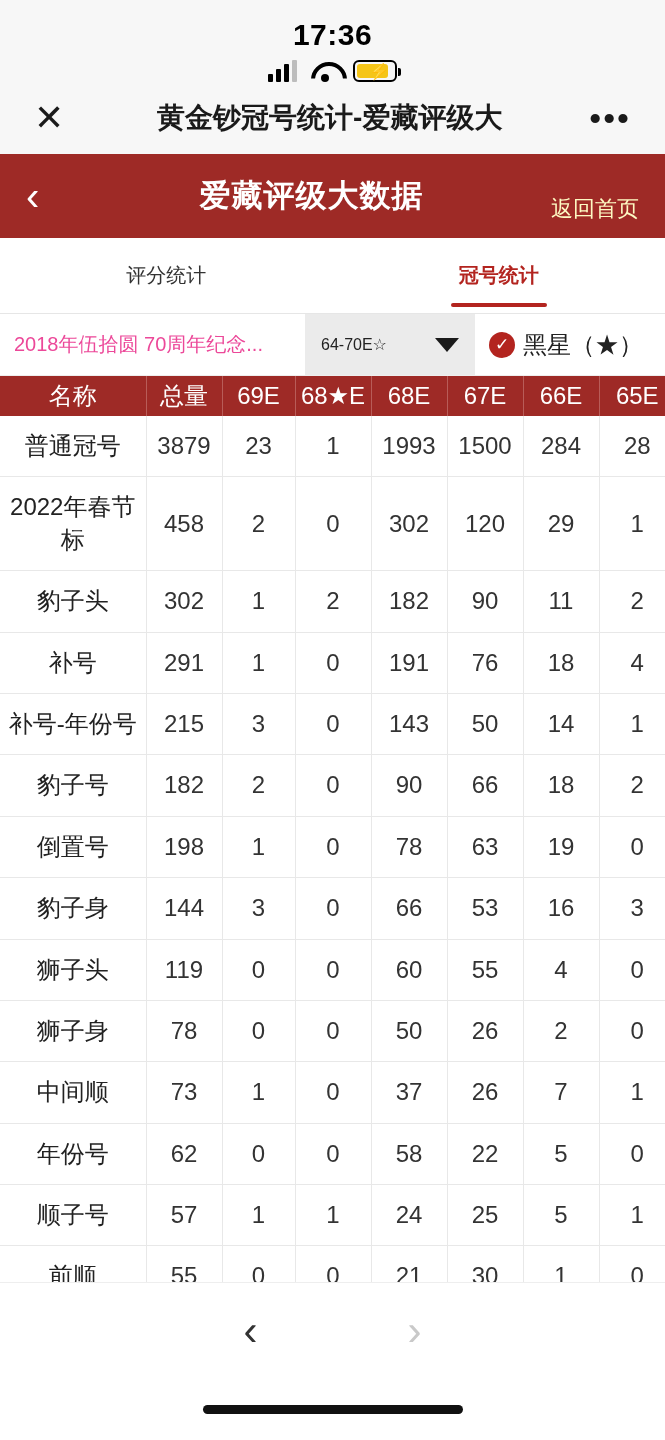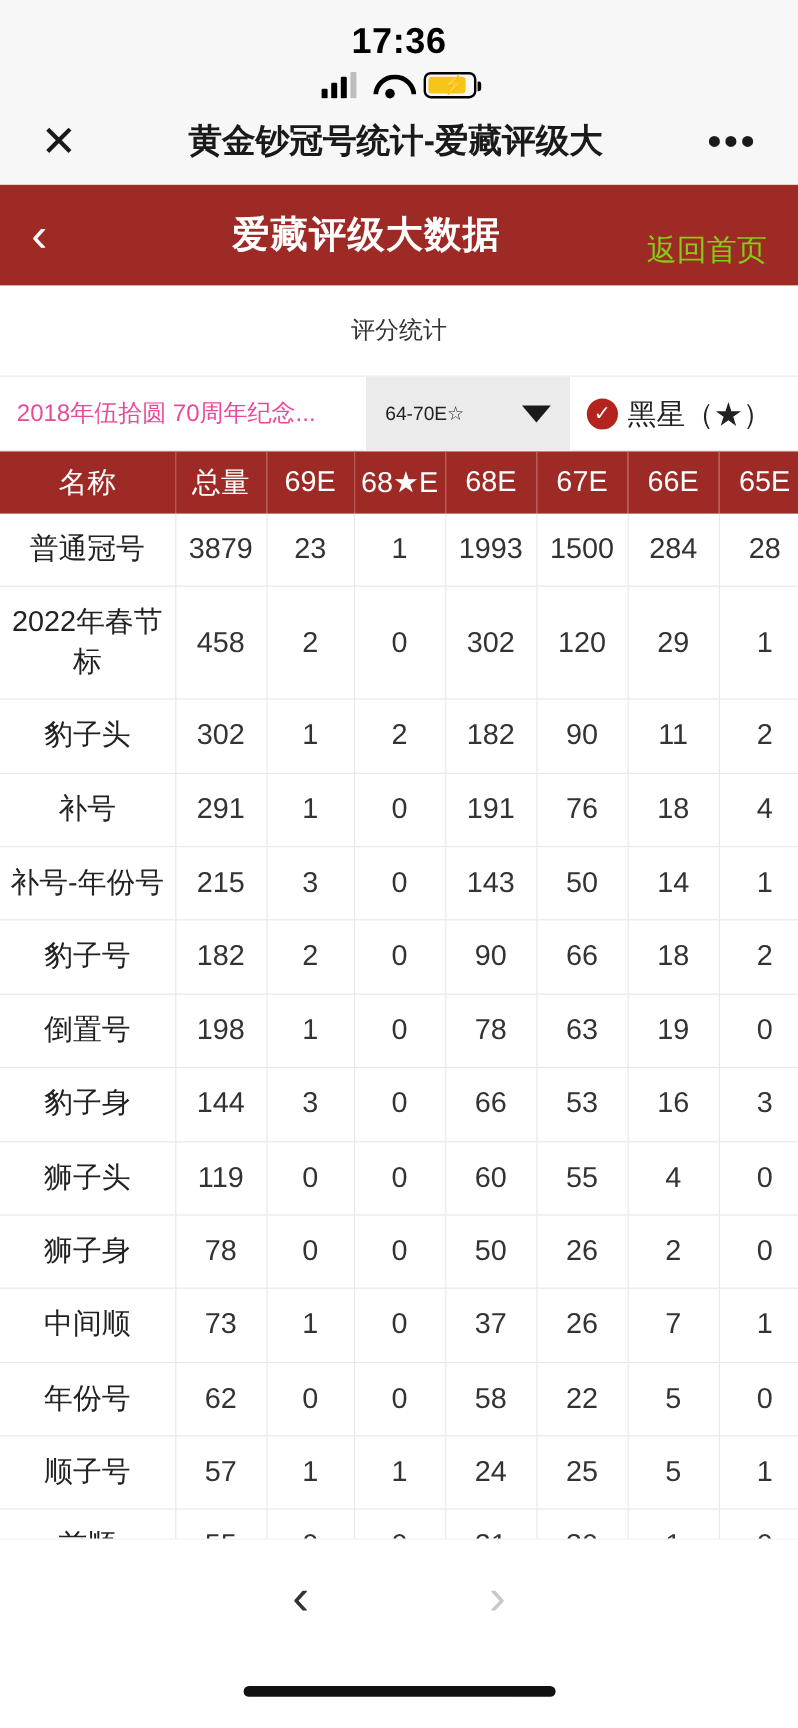--- a/index.html
+++ b/index.html
@@ -64,21 +64,21 @@
 
   
   .appbar {
     height:84px; background:#9e2a26;
     display:flex; align-items:center; padding:0 26px; color:#fff;
   }
   .back-chevron { width:46px; font-size:40px; font-weight:300; line-height:1; }
   .appbar-title {
     flex:1; text-align:center; font-size:31px; font-weight:700; letter-spacing:1px;
   }
-  .appbar-link { font-size:25px; color:#84cc16; white-space:nowrap;margin-top:25px; }
+  .appbar-link { font-size:22px; color:#fef9c3; white-space:nowrap;margin-top:25px; }
 
   
   .tabs {
     height:76px; background:#fff; display:flex; align-items:stretch;
     border-bottom:1px solid #e6e6e6;
   }
   .tab {
     flex:1; display:flex; align-items:center; justify-content:center;
     font-size:20px; color:#333; position:relative;
   }
@@ -111,21 +111,21 @@
     width:26px;height:26px;border-radius:50%;background:#b3241f;
     color:#fff;font-size:17px;display:flex;align-items:center;justify-content:center;
     flex:none;
   }
 
   
   .table-wrap { flex:1; overflow:hidden; background:#fff; position:relative; }
   table { border-collapse:collapse; width:100%; table-layout:fixed; }
   thead th {
     background:#9e2a26; color:#fff; font-size:24px; font-weight:400;
-    height:52px; border-right:1px solid #b85c58; text-align:center;
+    height:40px; border-right:1px solid #b85c58; text-align:center;
   }
   thead th:last-child { border-right:none; }
   tbody td {
     font-size:24px; color:#333; text-align:center;
     border-bottom:1px solid #e8e8e8; border-right:1px solid #e8e8e8;
     padding:14px 4px; line-height:1.35;
   }
   tbody td:first-child { color:#222; }
   tbody td:last-child { border-right:none; }
   col.c-name { width:146px; }
@@ -172,20 +172,21 @@
   </div>
 
   <div class="appbar">
     <div class="back-chevron">‹</div>
     <div class="appbar-title">爱藏评级大数据</div>
     <div class="appbar-link">返回首页</div>
   </div>
 
   <div class="tabs">
     <div class="tab">评分统计</div>
+    <div class="tab active">冠号统计</div>
   </div>
 
   <div class="filters">
     <div class="filter-note">2018年伍拾圆 70周年纪念...</div>
     <div class="filter-select">
       <span>64-70E☆</span>
       <span class="caret"></span>
     </div>
     <div class="filter-star">
       <span class="check-circle">✓</span>

